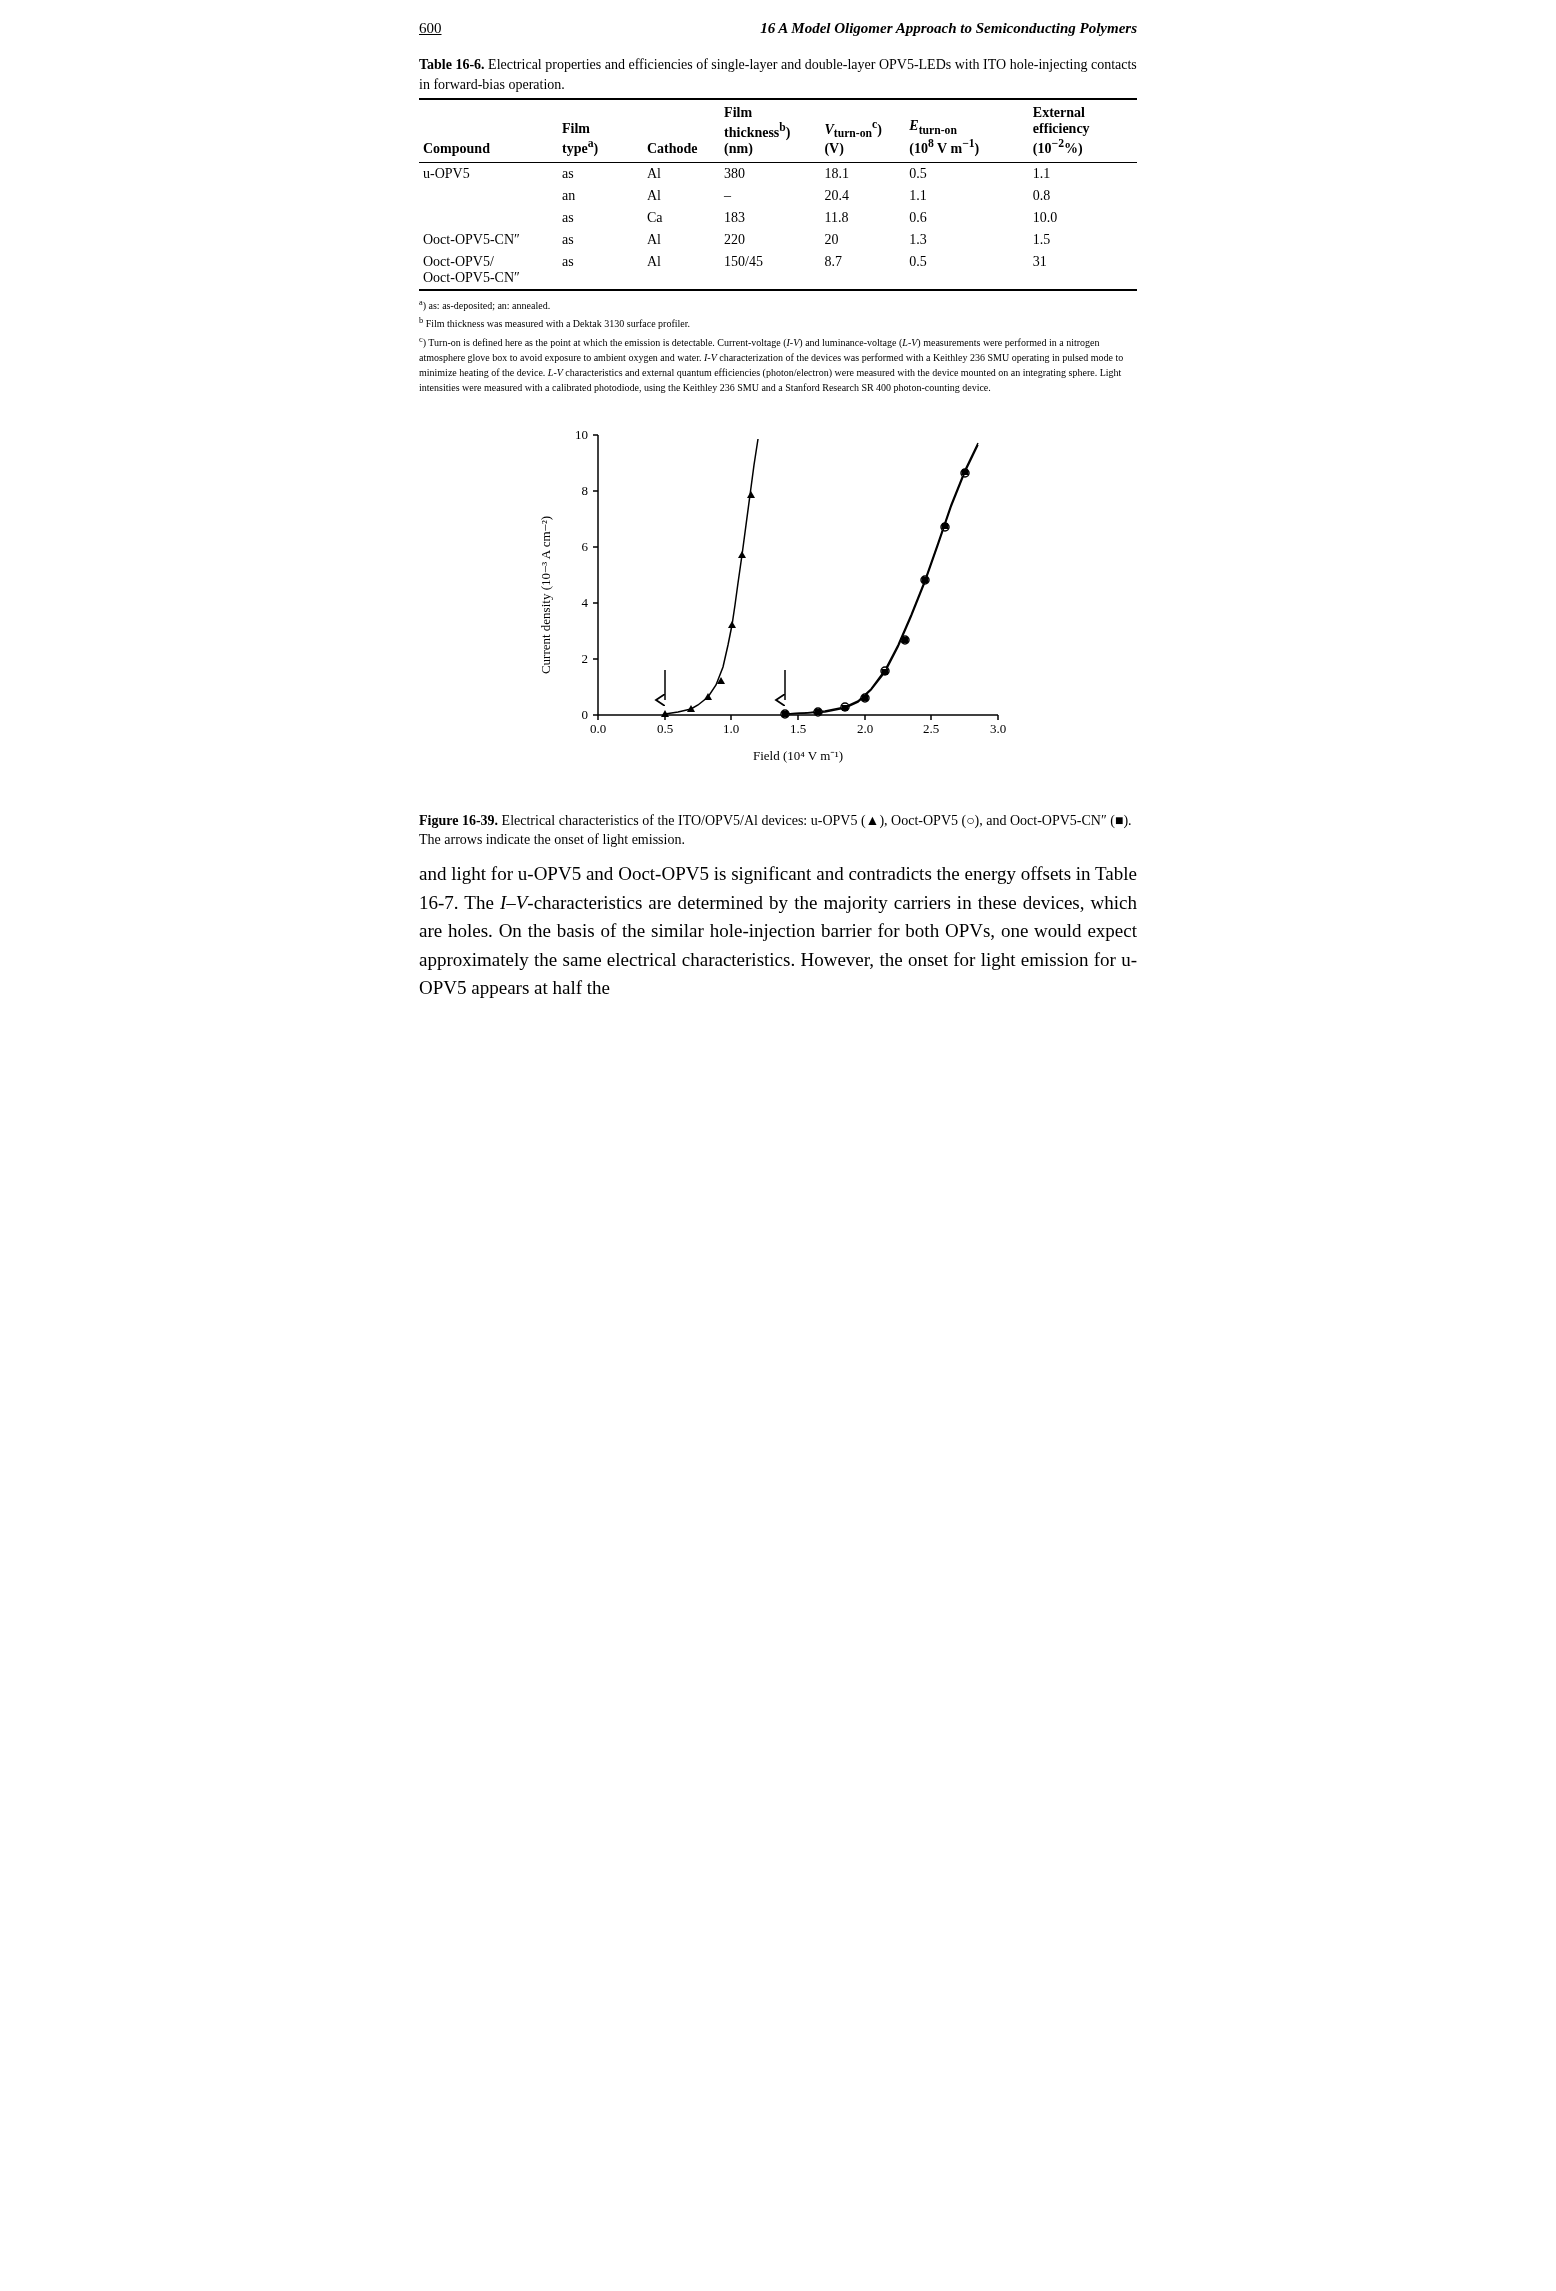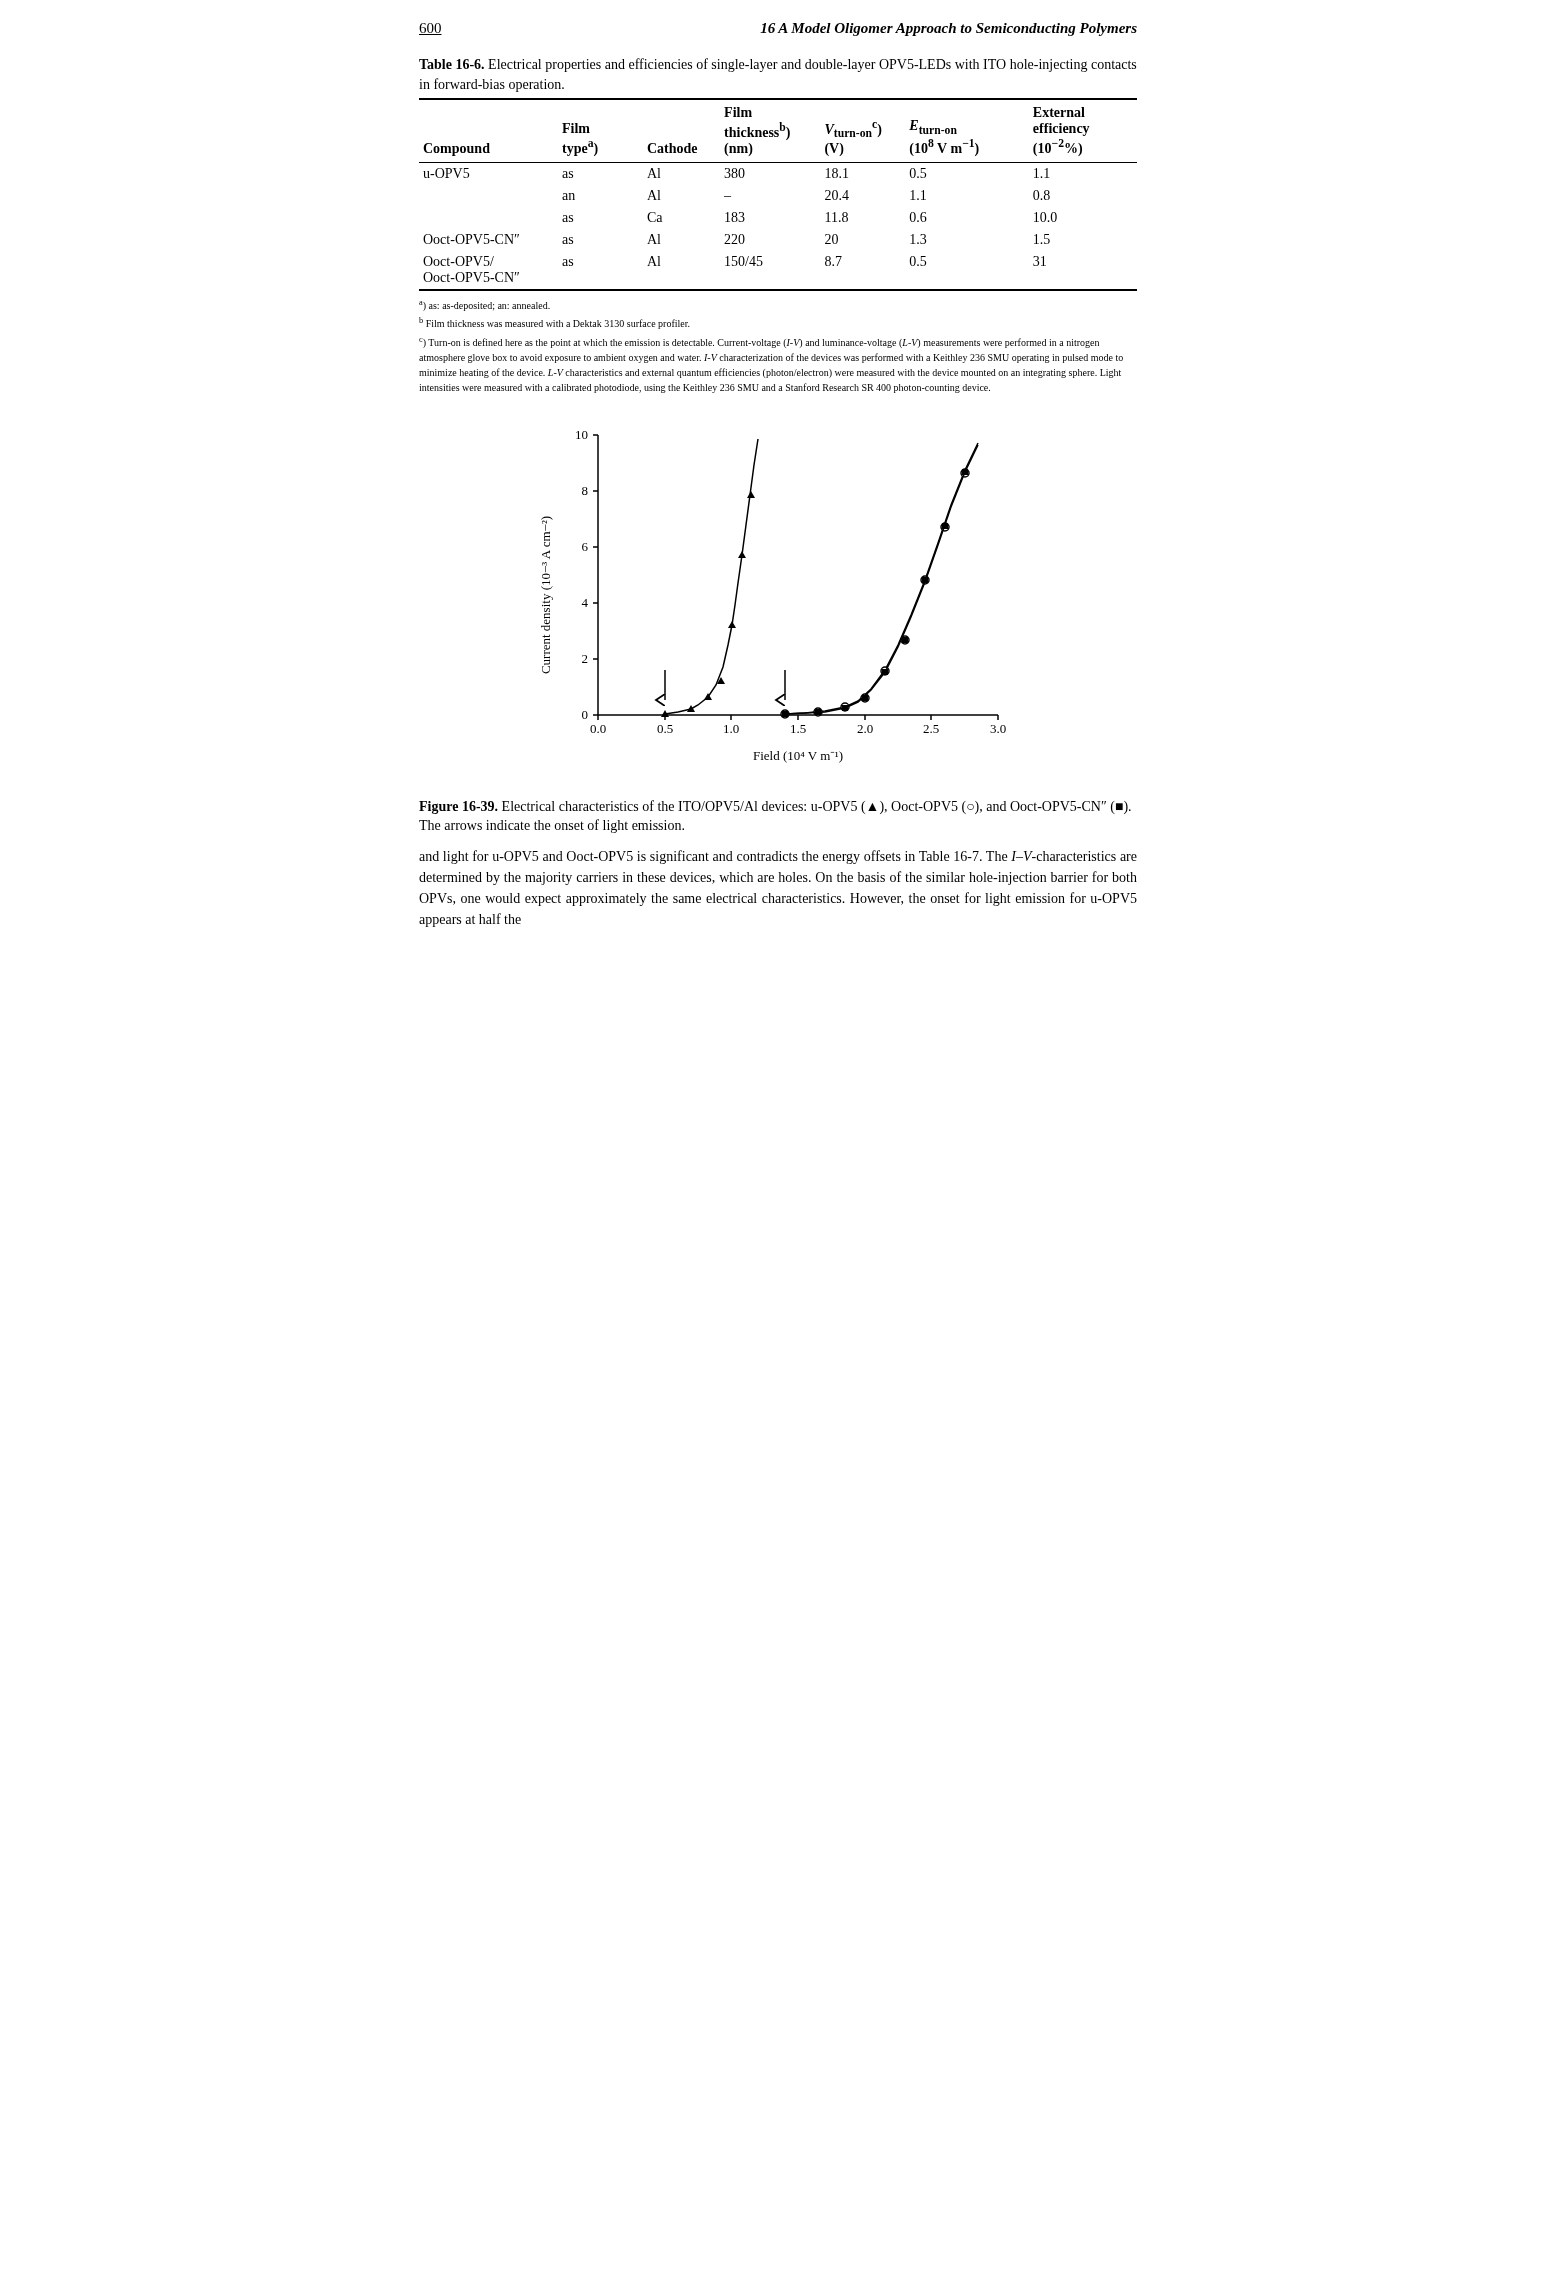--- a/index.html
+++ b/index.html
@@ -86,34 +86,34 @@
     .figure-container {
       margin: 20px 0 10px 0;
       display: flex;
       flex-direction: column;
       align-items: center;
     }
     .figure-caption {
       font-size: 14px;
       text-align: left;
       width: 100%;
-      margin-top: 8px;
+      margin-top: 22px;
       line-height: 1.4;
     }
     .figure-caption strong { font-weight: bold; }
 
     
     .chart-wrapper {
       position: relative;
       width: 480px;
     }
 
     
     .bottom-text {
-      font-size: 14px;
+      font-size: 19px;
       line-height: 1.5;
       text-align: justify;
       margin-top: 10px;
     }
     .bottom-text em { font-style: italic; }
   </style>
 </head>
 <body>
 
 <div class="page-header">

